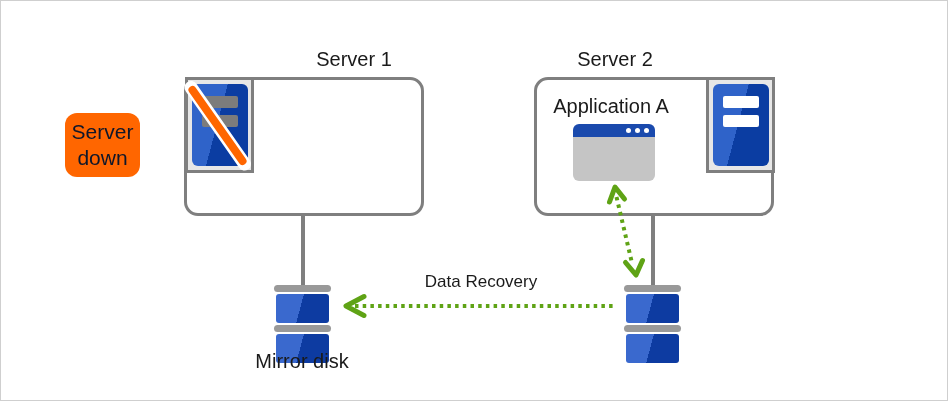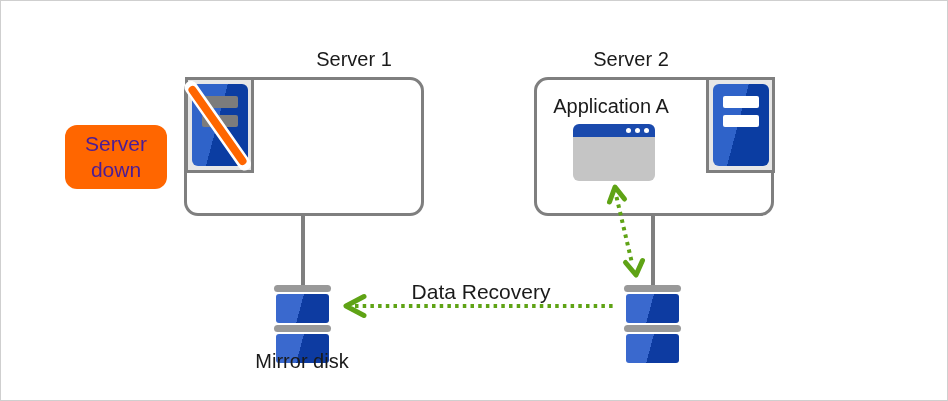--- a/index.html
+++ b/index.html
@@ -51,31 +51,31 @@
   .tower {
     width: 56px; height: 82px; border-radius: 6px;
     background: linear-gradient(105deg, var(--tower-blue-light) 46%, var(--tower-blue-dark) 46%);
     display: flex; flex-direction: column; align-items: center;
     padding-top: 12px; gap: 7px; box-sizing: border-box;
   }
   .tower .bar { width: 36px; height: 12px; border-radius: 2px; background: #ffffff; }
   .tower.down .bar { background: var(--down-bar-gray); }
 
   .badge {
-    position: absolute; left: 64px; top: 112px; width: 102px; height: 64px;
+    position: absolute; left: 64px; top: 112px; width: 75px; height: 64px;
     background: var(--accent-orange); border-radius: 12px;
-    color: #4c1d95; font-size: 21px; line-height: 26px;
-    display: flex; align-items: center; justify-content: center; text-align: center; margin-top: 12px;
+    color: #0f172a; font-size: 21px; line-height: 26px;
+    display: flex; align-items: center; justify-content: center; text-align: center;
   }
   .badge .badge-text { width: 70px; }
 
   #lbl-s1 { left: 283px; top: 47px; width: 140px; }
-  #lbl-s2 { left: 560px; top: 47px; width: 140px; }
+  #lbl-s2 { left: 544px; top: 47px; width: 140px; }
   #lbl-app { left: 540px; top: 94px; width: 140px; font-size: 20px; }
-  #lbl-dr { left: 395px; top: 279px; width: 170px; font-size: 21px; }
+  #lbl-dr { left: 395px; top: 271px; width: 170px; font-size: 17px; }
   #lbl-md { left: 231px; top: 349px; width: 140px; }
 
   .app-window {
     position: absolute; left: 572px; top: 123px; width: 82px; height: 57px;
     border-radius: 6px; overflow: hidden; display: flex; flex-direction: column;
   }
   .app-titlebar {
     height: 13px; flex: 0 0 13px; background: var(--titlebar-blue);
     display: flex; align-items: center; justify-content: flex-end;
     gap: 4px; padding-right: 6px;

